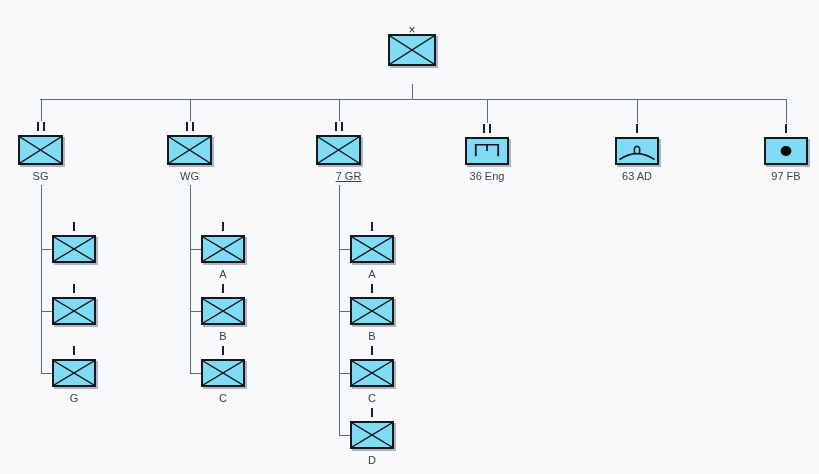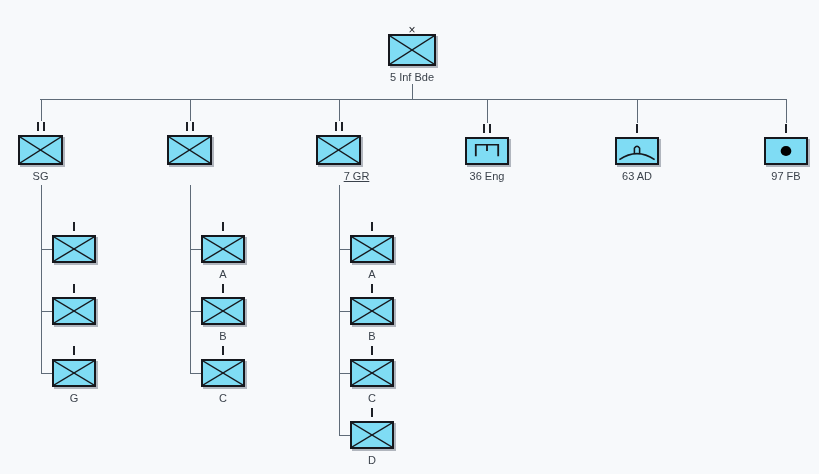--- a/index.html
+++ b/index.html
@@ -73,21 +73,20 @@
 <body>
 
 <div id="canvas">
     <div class="sym" style="left: 388px; top: 34px; width: 48px; height: 32px; background: rgb(127, 220, 244); border-color: rgb(22, 24, 29);">
       <svg viewBox="0 0 48 32" preserveAspectRatio="none">
         <line x1="0" y1="0" x2="48" y2="32" stroke="#16181d" stroke-width="1.6"></line>
         <line x1="48" y1="0" x2="0" y2="32" stroke="#16181d" stroke-width="1.6"></line>
       </svg>
     </div>
     <div class="echelon" style="left: 388px; width: 48px; top: 21px;"><span class="ech-x">×</span></div>
-    <div class="label" style="left: 348px; width: 128px; top: 71px; color: rgb(59, 66, 75);">5 Inf Bde</div>
     <div class="line v" style="left: 412px; top: 84px; height: 15px; background: rgb(95, 107, 120);"></div>
     <div class="line h" style="left: 40px; top: 99px; width: 746px; background: rgb(95, 107, 120);"></div>
     <div class="line v" style="left: 41px; top: 99px; height: 22px; background: rgb(95, 107, 120);"></div>
     <div class="sym" style="left: 18px; top: 135px; width: 45px; height: 30px; background: rgb(127, 220, 244); border-color: rgb(22, 24, 29);">
       <svg viewBox="0 0 45 30" preserveAspectRatio="none">
         <line x1="0" y1="0" x2="45" y2="30" stroke="#16181d" stroke-width="1.6"></line>
         <line x1="45" y1="0" x2="0" y2="30" stroke="#16181d" stroke-width="1.6"></line>
       </svg>
     </div>
     <div class="echelon" style="left: 18px; width: 45px; top: 122px;"><span class="ech-bar"></span><span class="ech-bar"></span></div>
@@ -119,20 +118,21 @@
     <div class="echelon" style="left: 52px; width: 44px; top: 346px;"><span class="ech-bar"></span></div>
     <div class="label" style="left: 12px; width: 124px; top: 392px; color: rgb(59, 66, 75);">G</div>
     <div class="line v" style="left: 190px; top: 99px; height: 22px; background: rgb(95, 107, 120);"></div>
     <div class="sym" style="left: 167px; top: 135px; width: 45px; height: 30px; background: rgb(127, 220, 244); border-color: rgb(22, 24, 29);">
       <svg viewBox="0 0 45 30" preserveAspectRatio="none">
         <line x1="0" y1="0" x2="45" y2="30" stroke="#16181d" stroke-width="1.6"></line>
         <line x1="45" y1="0" x2="0" y2="30" stroke="#16181d" stroke-width="1.6"></line>
       </svg>
     </div>
     <div class="echelon" style="left: 167px; width: 45px; top: 122px;"><span class="ech-bar"></span><span class="ech-bar"></span></div>
+    <div class="label" style="left: 127px; width: 125px; top: 170px; color: rgb(59, 66, 75);">WG</div>
     <div class="line v" style="left: 190px; top: 185px; height: 188px; background: rgb(95, 107, 120);"></div>
     <div class="line h" style="left: 190px; top: 249px; width: 11px; background: rgb(95, 107, 120);"></div>
     <div class="sym" style="left: 201px; top: 235px; width: 44px; height: 28px; background: rgb(127, 220, 244); border-color: rgb(22, 24, 29);">
       <svg viewBox="0 0 44 28" preserveAspectRatio="none">
         <line x1="0" y1="0" x2="44" y2="28" stroke="#16181d" stroke-width="1.6"></line>
         <line x1="44" y1="0" x2="0" y2="28" stroke="#16181d" stroke-width="1.6"></line>
       </svg>
     </div>
     <div class="echelon" style="left: 201px; width: 44px; top: 222px;"><span class="ech-bar"></span></div>
     <div class="label" style="left: 161px; width: 124px; top: 268px; color: rgb(59, 66, 75);">A</div>
@@ -155,21 +155,21 @@
     <div class="echelon" style="left: 201px; width: 44px; top: 346px;"><span class="ech-bar"></span></div>
     <div class="label" style="left: 161px; width: 124px; top: 392px; color: rgb(59, 66, 75);">C</div>
     <div class="line v" style="left: 339px; top: 99px; height: 22px; background: rgb(95, 107, 120);"></div>
     <div class="sym" style="left: 316px; top: 135px; width: 45px; height: 30px; background: rgb(127, 220, 244); border-color: rgb(22, 24, 29);">
       <svg viewBox="0 0 45 30" preserveAspectRatio="none">
         <line x1="0" y1="0" x2="45" y2="30" stroke="#16181d" stroke-width="1.6"></line>
         <line x1="45" y1="0" x2="0" y2="30" stroke="#16181d" stroke-width="1.6"></line>
       </svg>
     </div>
     <div class="echelon" style="left: 316px; width: 45px; top: 122px;"><span class="ech-bar"></span><span class="ech-bar"></span></div>
-    <div class="label" style="left: 294px; width: 125px; top: 170px; color: rgb(59, 66, 75); text-decoration: underline;">7 GR</div>
+    <div class="label" style="left: 286px; width: 125px; top: 170px; color: rgb(59, 66, 75); text-decoration: underline;">7 GR</div>
     <div class="line v" style="left: 339px; top: 185px; height: 250px; background: rgb(95, 107, 120);"></div>
     <div class="line h" style="left: 339px; top: 249px; width: 11px; background: rgb(95, 107, 120);"></div>
     <div class="sym" style="left: 350px; top: 235px; width: 44px; height: 28px; background: rgb(127, 220, 244); border-color: rgb(22, 24, 29);">
       <svg viewBox="0 0 44 28" preserveAspectRatio="none">
         <line x1="0" y1="0" x2="44" y2="28" stroke="#16181d" stroke-width="1.6"></line>
         <line x1="44" y1="0" x2="0" y2="28" stroke="#16181d" stroke-width="1.6"></line>
       </svg>
     </div>
     <div class="echelon" style="left: 350px; width: 44px; top: 222px;"><span class="ech-bar"></span></div>
     <div class="label" style="left: 310px; width: 124px; top: 268px; color: rgb(59, 66, 75);">A</div>

